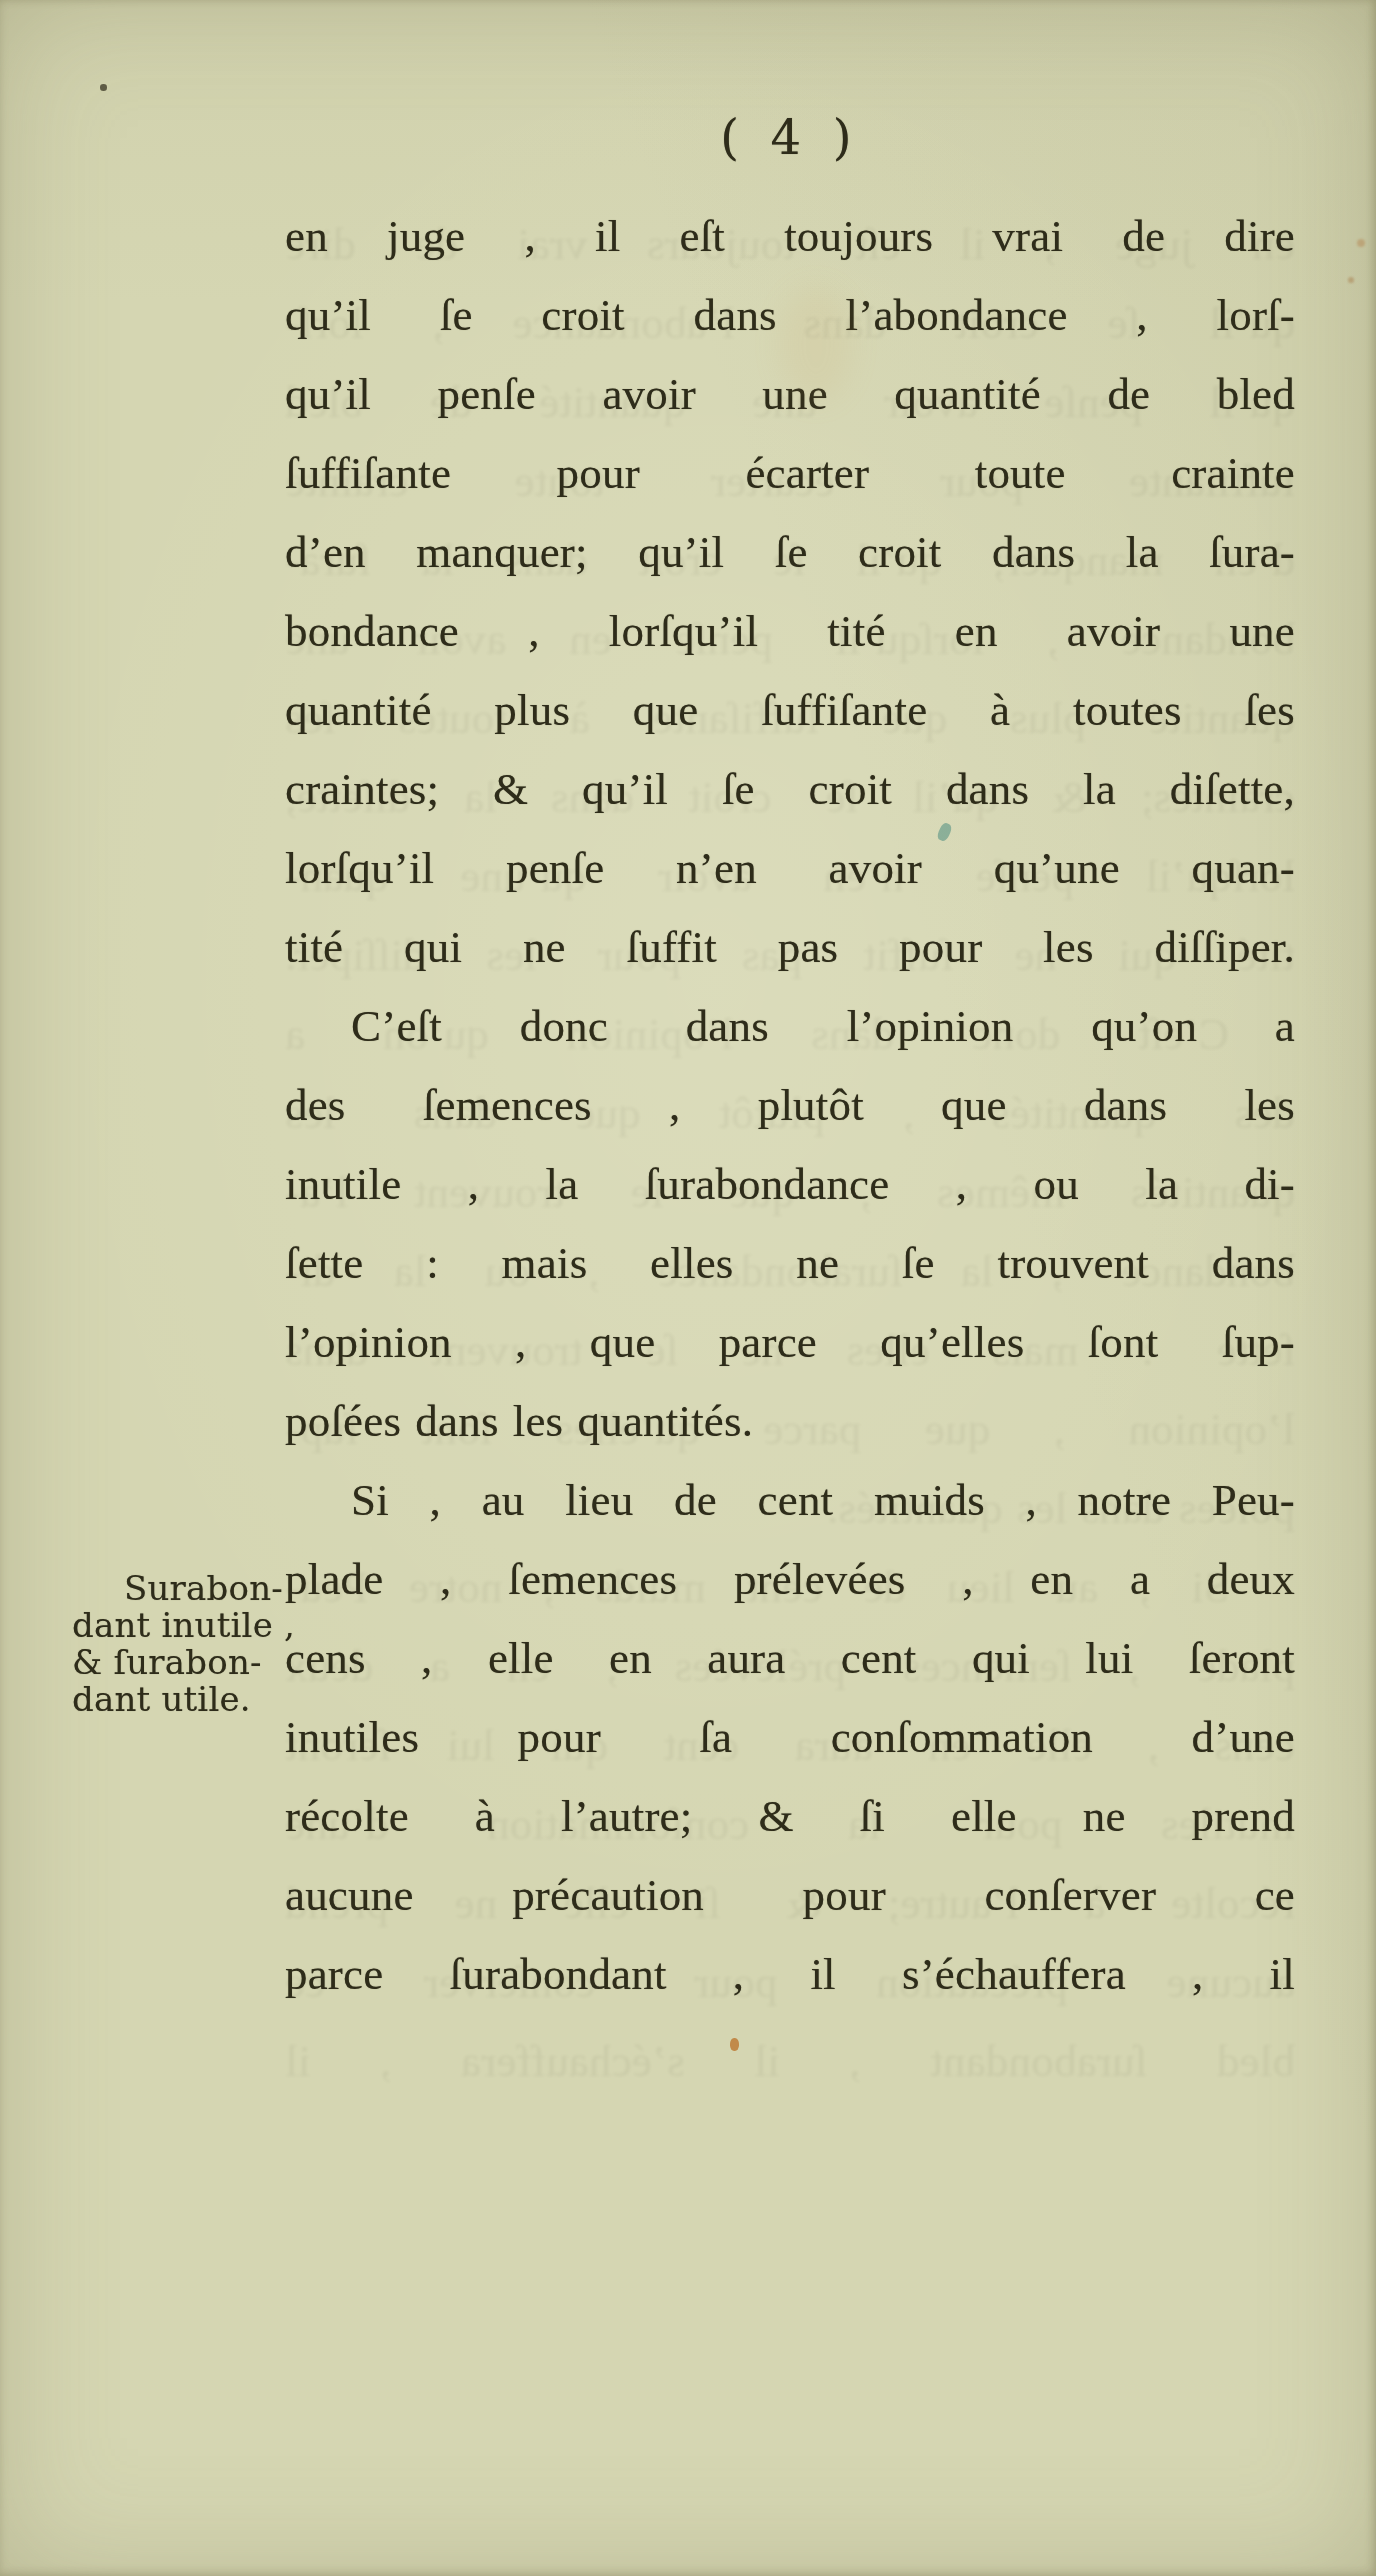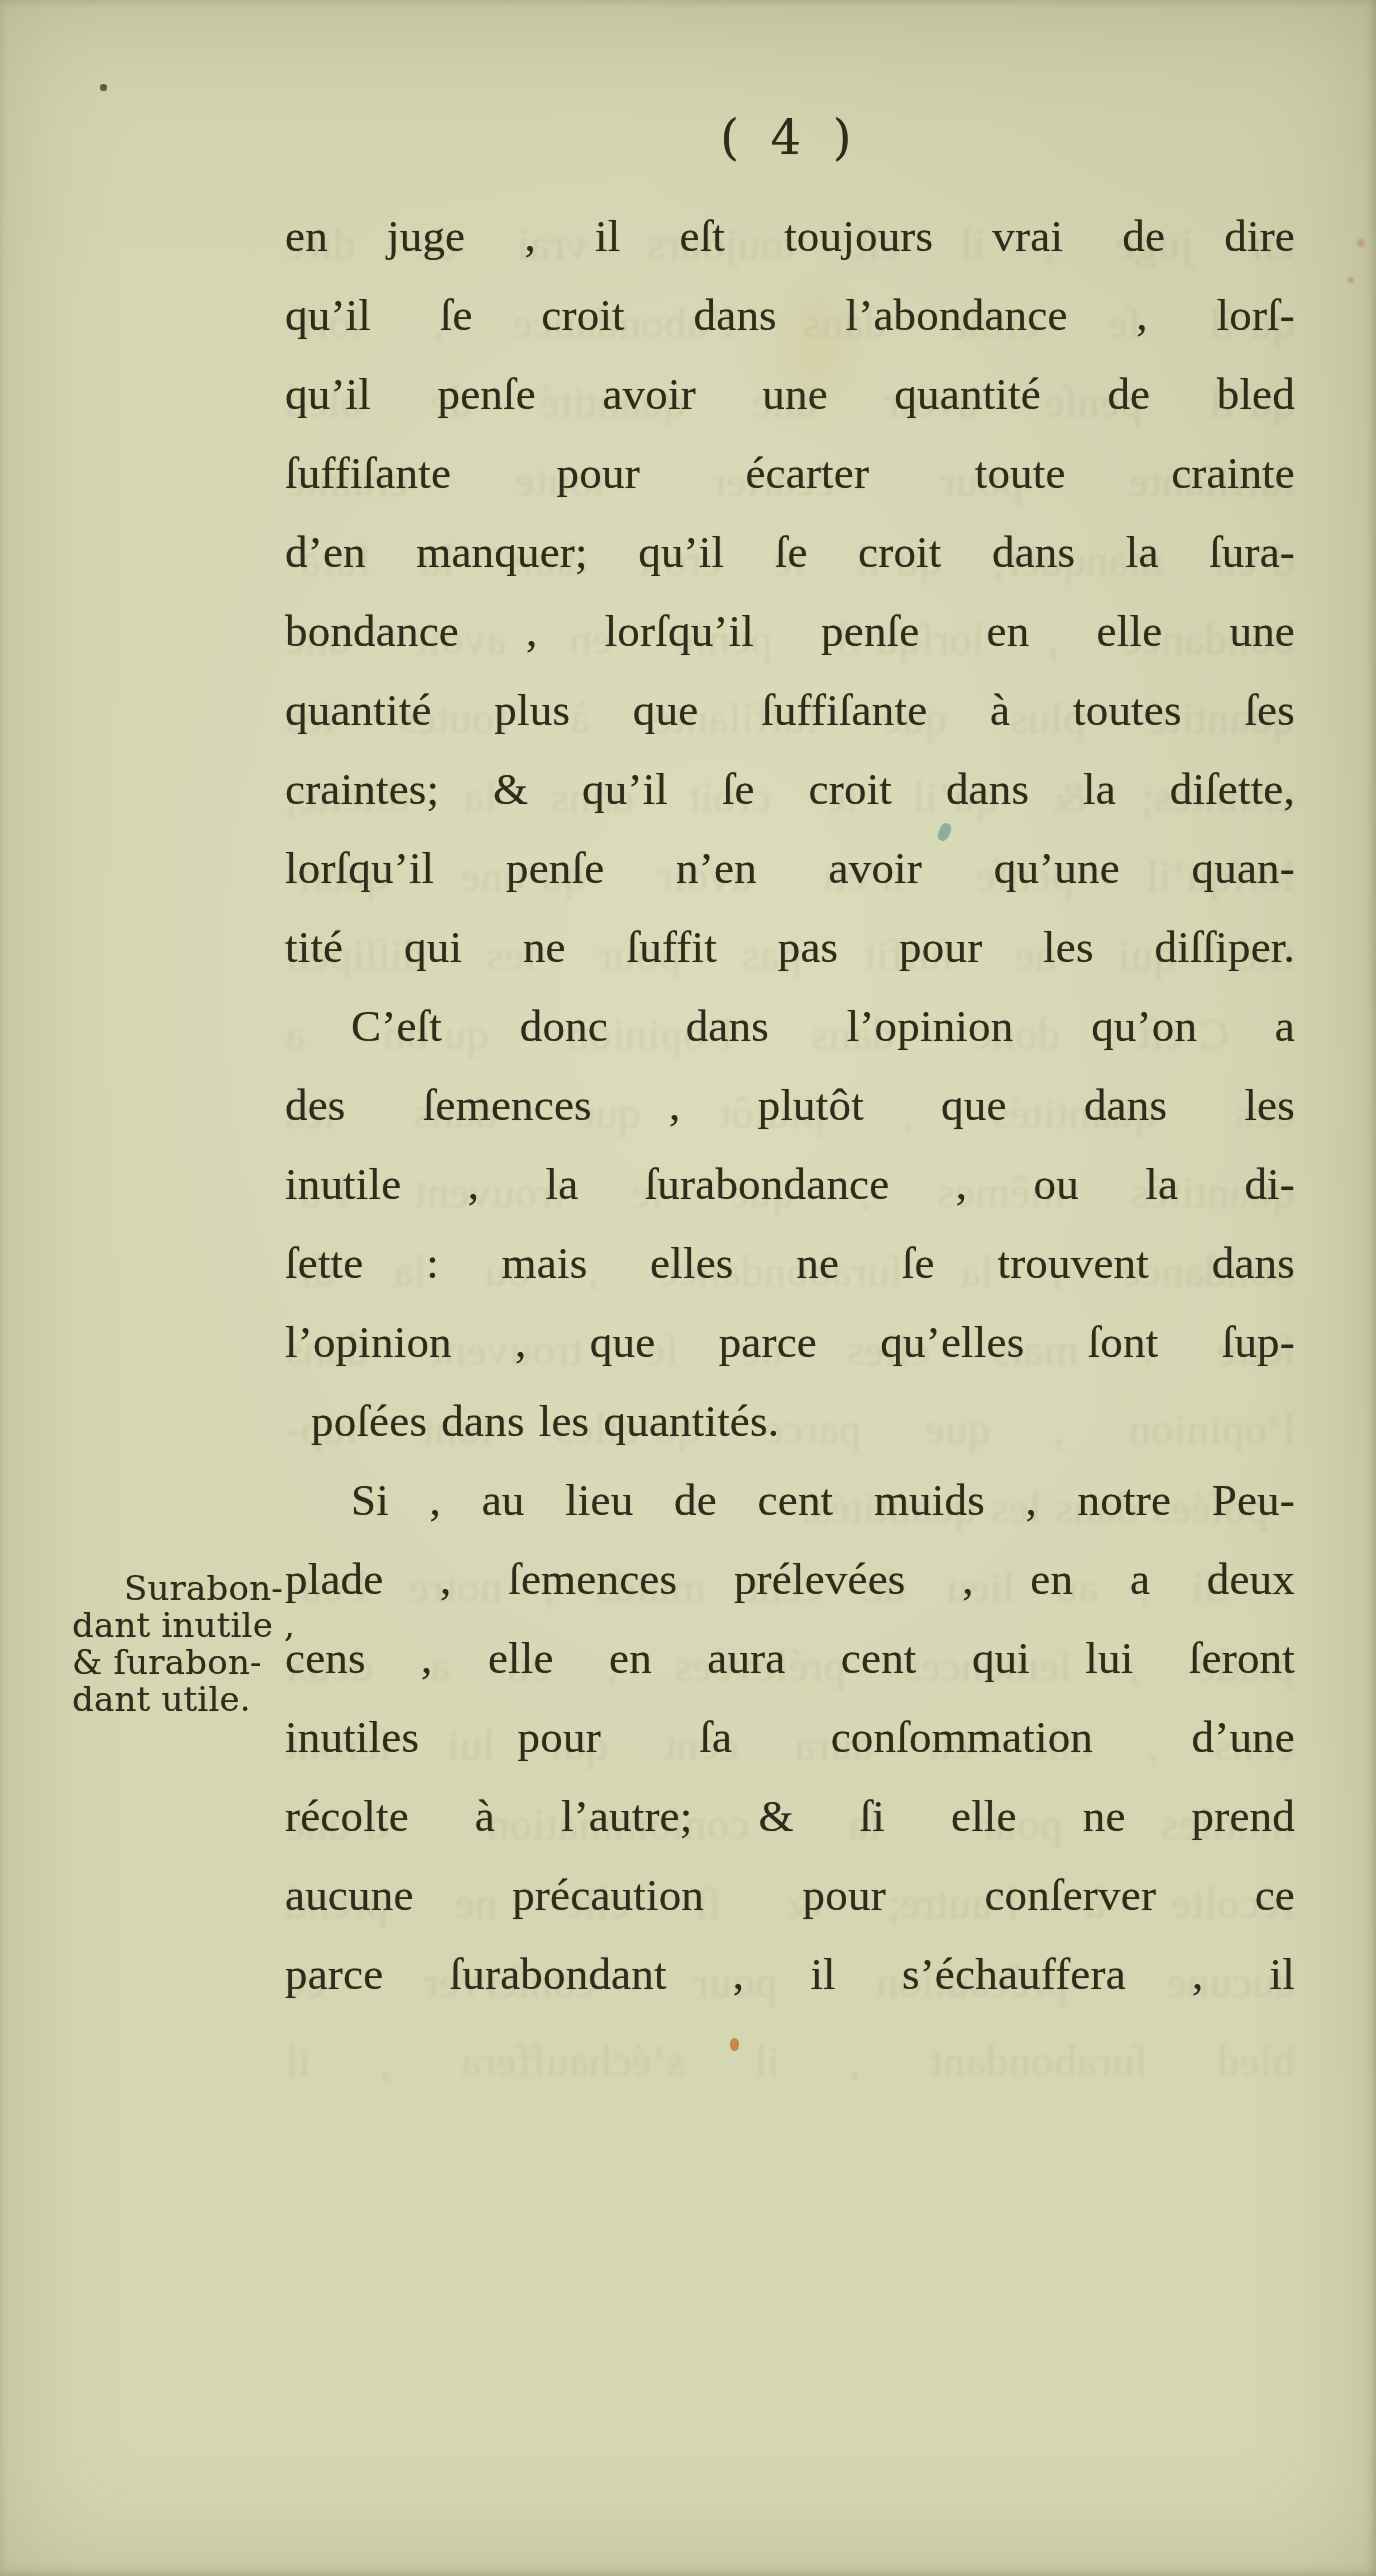--- a/index.html
+++ b/index.html
@@ -54,21 +54,21 @@
   }
   .line {
     height: 79px;
     line-height: 79px;
     text-align: justify;
     text-align-last: justify;
     overflow: visible;
     white-space: normal;
   }
   .line.indent { text-indent: 66px; }
-  .line.short  { text-align-last: left; margin-left: 26px; }
+  .line.short  { text-align-last: left; }
 
   
   .margin-note {
     position: absolute;
     left: 72px;
     top: 1570px;
     width: 215px;
     font-size: 34px;
     letter-spacing: 0.2px;
     text-shadow: 0 0 0.8px rgba(46,44,26,0.45);
@@ -104,21 +104,21 @@
 <div class="page">
 
   <div class="page-number">( 4 )</div>
 
   <div class="main-text" id="main-text">
     <div class="line">en juge , il eſt toujours vrai de dire</div>
     <div class="line">qu’il ſe croit dans l’abondance , lorſ-</div>
     <div class="line">qu’il penſe avoir une quantité de bled</div>
     <div class="line">ſuffiſante pour écarter toute crainte</div>
     <div class="line">d’en manquer; qu’il ſe croit dans la ſura-</div>
-    <div class="line">bondance , lorſqu’il penſe en elle une</div>
+    <div class="line">bondance , lorſqu’il tité en avoir une</div>
     <div class="line">quantité plus que ſuffiſante à toutes ſes</div>
     <div class="line">craintes; &amp; qu’il ſe croit dans la diſette,</div>
     <div class="line">lorſqu’il penſe n’en avoir qu’une quan-</div>
     <div class="line">tité qui ne ſuffit pas pour les diſſiper.</div>
     <div class="line indent">C’eſt donc dans l’opinion qu’on a</div>
     <div class="line">des ſemences , plutôt que dans les</div>
     <div class="line">inutile , la ſurabondance , ou la di-</div>
     <div class="line">ſette : mais elles ne ſe trouvent dans</div>
     <div class="line">l’opinion , que parce qu’elles ſont ſup-</div>
     <div class="line short">poſées dans les quantités.</div>

